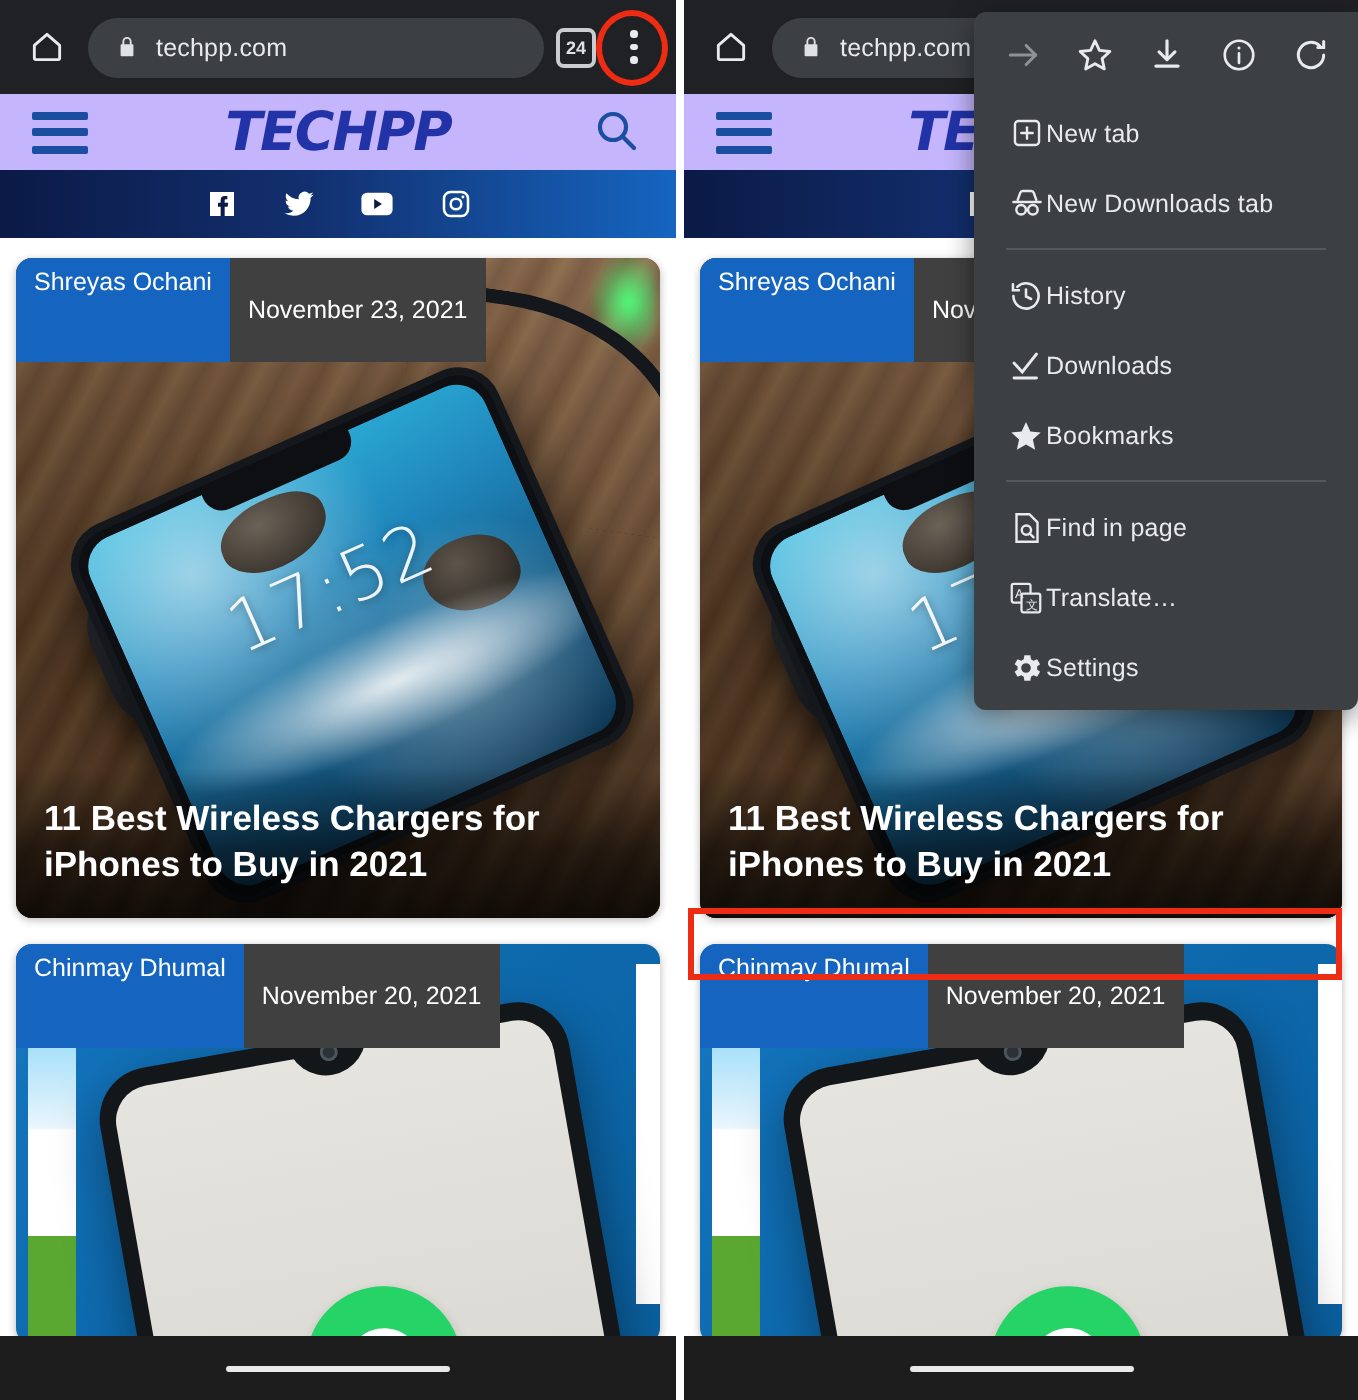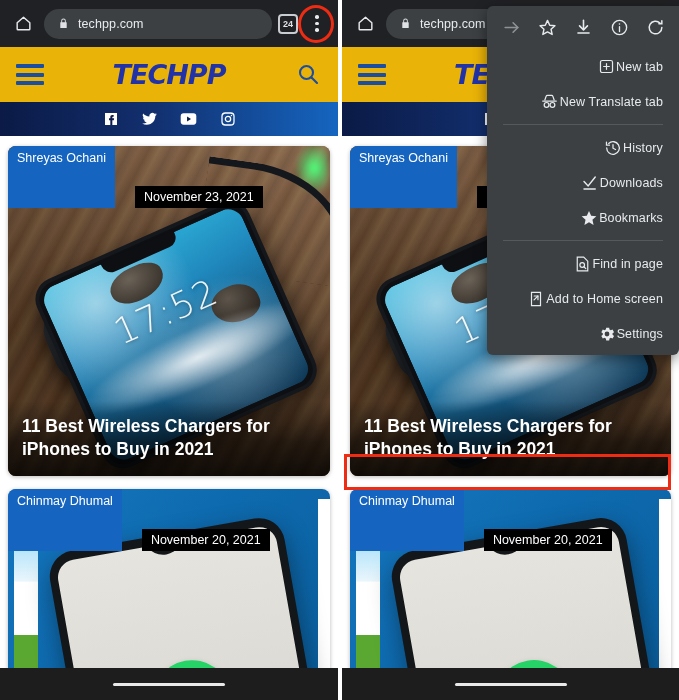--- a/index.html
+++ b/index.html
@@ -34,21 +34,21 @@
     color:#dfe1e5;font-size:9px;font-weight:700;flex:0 0 auto;
   }
   .kebab{ width:26px;height:30px;display:flex;flex-direction:column;align-items:center;justify-content:center;gap:3px;flex:0 0 auto;}
   .kebab i{ width:3.5px;height:3.5px;border-radius:50%;background:#e8eaed;display:block;}
   .kebab-ring{
     position:absolute; right:4px; top:5px; width:36px;height:38px;
     border:3px solid #ee2b13; border-radius:50%; pointer-events:none; z-index:6;
   }
 
   
-  .sitehead{ height:55px; background:#eab308; display:flex; align-items:center; justify-content:space-between; padding:0 16px; position:relative; }
+  .sitehead{ height:38px; background:#c4b5fd; display:flex; align-items:center; justify-content:space-between; padding:0 16px; position:relative; }
   .burger{ width:28px; display:flex; flex-direction:column; gap:4.5px; }
   .burger i{ display:block; height:4px; background:#1b4ea0; border-radius:1px; }
   .logo{
     font-family:"DejaVu Sans", sans-serif;
     font-size:27px; font-weight:700; font-style:italic; letter-spacing:-1px;
     color:#2233a8; position:absolute; left:50%; transform:translateX(-50%); white-space:nowrap;
   }
   .search-ico{ width:26px;height:26px; }
 
   
@@ -59,23 +59,23 @@
   .social .si{ width:17px;height:17px; display:flex; align-items:center; justify-content:center; }
 
   
   .feed{ padding:10px 8px 0 8px; background:#fff; }
   .card{
     position:relative; border-radius:8px; overflow:hidden; margin-bottom:13px;
     box-shadow:0 1px 4px rgba(0,0,0,.28);
   }
   .card .art{ height:330px; position:relative; }
   .card2 .art{ height:200px; }
-  .meta{ position:absolute; top:0; left:0; display:flex; z-index:3;gap:20px; }
+  .meta{ position:absolute; top:0; left:0; display:flex; z-index:3; }
   .meta .author{ background:#1565c0; color:#fff; font-size:12.5px; padding:5px 9px; white-space:nowrap;}
-  .meta .date{ background:#000000; color:#fff; font-size:12.5px; padding:4px 9px; white-space:nowrap;margin-top:40px;}
+  .meta .date{ background:#404040; color:#fff; font-size:12.5px; padding:19px 9px; white-space:nowrap;}
   .title{
     position:absolute; left:0; right:0; bottom:0; z-index:3;
     color:#fff; font-size:17.5px; font-weight:700; line-height:1.28;
     padding:14px 14px 16px 14px;
     background:linear-gradient(180deg, rgba(0,0,0,0) 0%, rgba(0,0,0,.55) 55%, rgba(0,0,0,.78) 100%);
   }
 
   
   .wood{
     position:absolute; inset:0;
@@ -188,21 +188,21 @@
     position:absolute; top:6px; right:0; width:192px;
     background:#3c4043; border-radius:6px 0 6px 6px; z-index:20;
     box-shadow:0 4px 14px rgba(0,0,0,.45); padding-bottom:4px;
   }
   .menu-icons{
     display:flex; align-items:center; justify-content:space-between;
     padding:10px 13px 11px 13px;
   }
   .menu-icons .mi{ width:22px;height:22px;display:flex;align-items:center;justify-content:center; }
   .mrow{
-    display:flex; align-items:center; padding:7.5px 16px; position:relative;justify-content:flex-end;
+    display:flex; align-items:center; padding:7.5px 16px; position:relative;
   }
   .mrow .mico{ width:20px;height:20px; display:flex; align-items:center; justify-content:center; flex:0 0 auto;}
   .mrow .mlabel{ color:#e8eaed; font-size:12.5px; letter-spacing:.15px; white-space:nowrap; }
   .mrow .mbox{ margin-left:auto; width:13px;height:13px;border:1.6px solid #c6c9cc; border-radius:2px; }
   .msep{ height:1px; background:#56595c; margin:5px 16px; }
   .hl-settings{
     position:absolute; left:2px; right:8px; top:454px; height:36px;
     border:3px solid #ee2b13; z-index:25; pointer-events:none;
   }
   svg{ display:block; }
@@ -476,21 +476,21 @@
 
       <div class="mrow">
         <span class="mico">
           <svg width="19" height="17" viewBox="0 0 24 22" fill="none" stroke="#e8eaed" stroke-width="1.6">
               <path d="M6 9 7.6 4.4A1.8 1.8 0 0 1 9.3 3.2h5.4a1.8 1.8 0 0 1 1.7 1.2L18 9" stroke-linecap="round"></path>
               <line x1="3.2" y1="10.4" x2="20.8" y2="10.4" stroke-linecap="round"></line>
               <circle cx="8.2" cy="15.4" r="3.1"></circle>
               <circle cx="15.8" cy="15.4" r="3.1"></circle>
             </svg>
         </span>
-        <span class="mlabel">New Translate tab</span>
+        <span class="mlabel">New Downloads tab</span>
       </div>
 
       <div class="msep"></div>
 
       <div class="mrow">
         <span class="mico">
           <svg width="18" height="18" viewBox="0 0 24 24" fill="none" stroke="#e8eaed" stroke-width="1.7" stroke-linecap="round">
               <path d="M3.6 12a8.4 8.4 0 1 0 2.6-6.1"></path>
               <polyline points="3.3,4.2 3.3,8.2 7.3,8.2"></polyline>
               <polyline points="12,7.6 12,12.3 15.4,14"></polyline>
@@ -526,31 +526,32 @@
         <span class="mico">
           <svg width="17" height="18" viewBox="0 0 22 24" fill="none" stroke="#e8eaed" stroke-width="1.6">
               <path d="M4 2.8h8.6L18 8.2V21.2H4z"></path>
               <circle cx="10.6" cy="13.4" r="3.1"></circle>
               <line x1="12.9" y1="15.7" x2="15.4" y2="18.2" stroke-linecap="round"></line>
             </svg>
         </span>
         <span class="mlabel">Find in page</span>
       </div>
 
-
-      <div class="mrow">
-        <span class="mico">
-          <svg width="16" height="18" viewBox="0 0 20 24" fill="none" stroke="#e8eaed" stroke-width="1.6">
-              <path d="M4 3.2h12v17.6H4z"></path>
-              <polyline points="7.6,8 12.6,8 12.6,13" stroke-linecap="round" stroke-linejoin="round"></polyline>
-              <line x1="7.4" y1="13.2" x2="12.6" y2="8" stroke-linecap="round"></line>
-            </svg>
-        </span>
-        <span class="mlabel">Add to Home screen</span>
-      </div>
+      <div class="mrow">
+        <span class="mico">
+          <svg width="18" height="18" viewBox="0 0 24 24" fill="none" stroke="#e8eaed" stroke-width="1.5">
+              <rect x="2.5" y="2.5" width="12.5" height="12.5" rx="1.3"></rect>
+              <rect x="9" y="9" width="12.5" height="12.5" rx="1.3" fill="#3c4043"></rect>
+              <text x="4.6" y="12" font-size="8.5" fill="#e8eaed" stroke="none" font-family="Liberation Sans, sans-serif">A</text>
+              <text x="12" y="19.3" font-size="8" fill="#e8eaed" stroke="none" font-family="Liberation Sans, sans-serif">文</text>
+            </svg>
+        </span>
+        <span class="mlabel">Translate…</span>
+      </div>
+
 
 
       <div class="mrow">
         <span class="mico">
           <svg width="18" height="18" viewBox="0 0 24 24" fill="#e8eaed">
               <path d="M19.4 13a7.6 7.6 0 0 0 0-2l2-1.5-2-3.4-2.4 1a7.6 7.6 0 0 0-1.7-1l-.4-2.6h-4l-.4 2.6a7.6 7.6 0 0 0-1.7 1l-2.4-1-2 3.4 2 1.5a7.6 7.6 0 0 0 0 2l-2 1.5 2 3.4 2.4-1a7.6 7.6 0 0 0 1.7 1l.4 2.6h4l.4-2.6a7.6 7.6 0 0 0 1.7-1l2.4 1 2-3.4zM12 15.2A3.2 3.2 0 1 1 15.2 12 3.2 3.2 0 0 1 12 15.2z"></path>
             </svg>
         </span>
         <span class="mlabel">Settings</span>
       </div>

